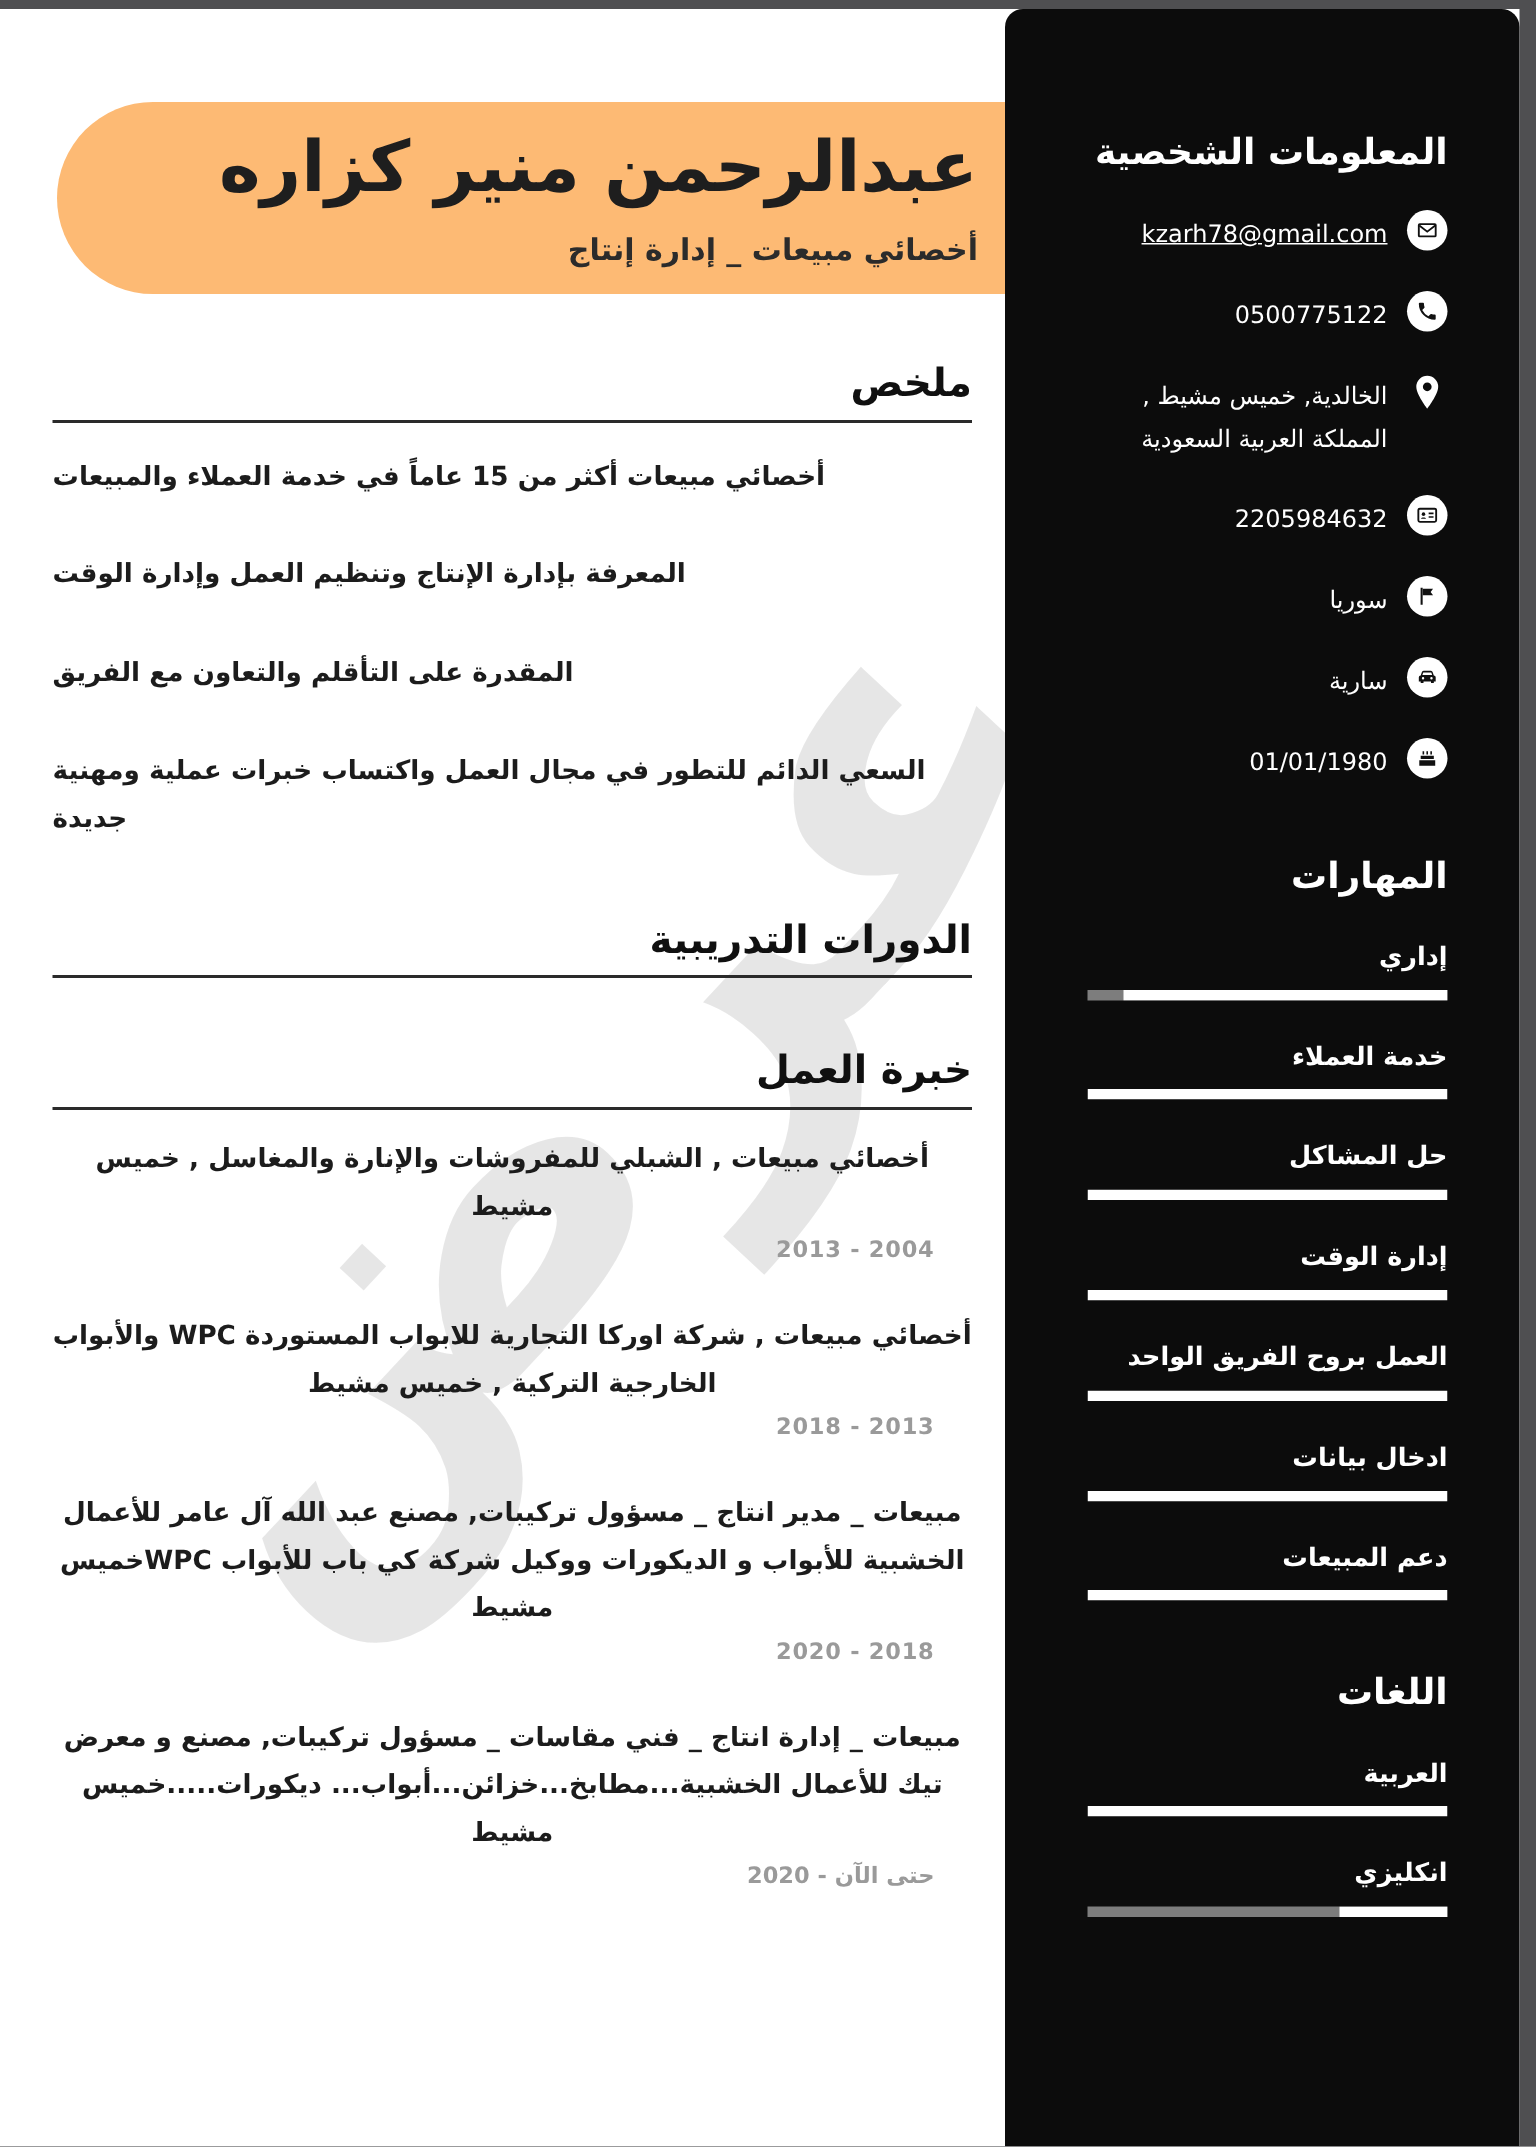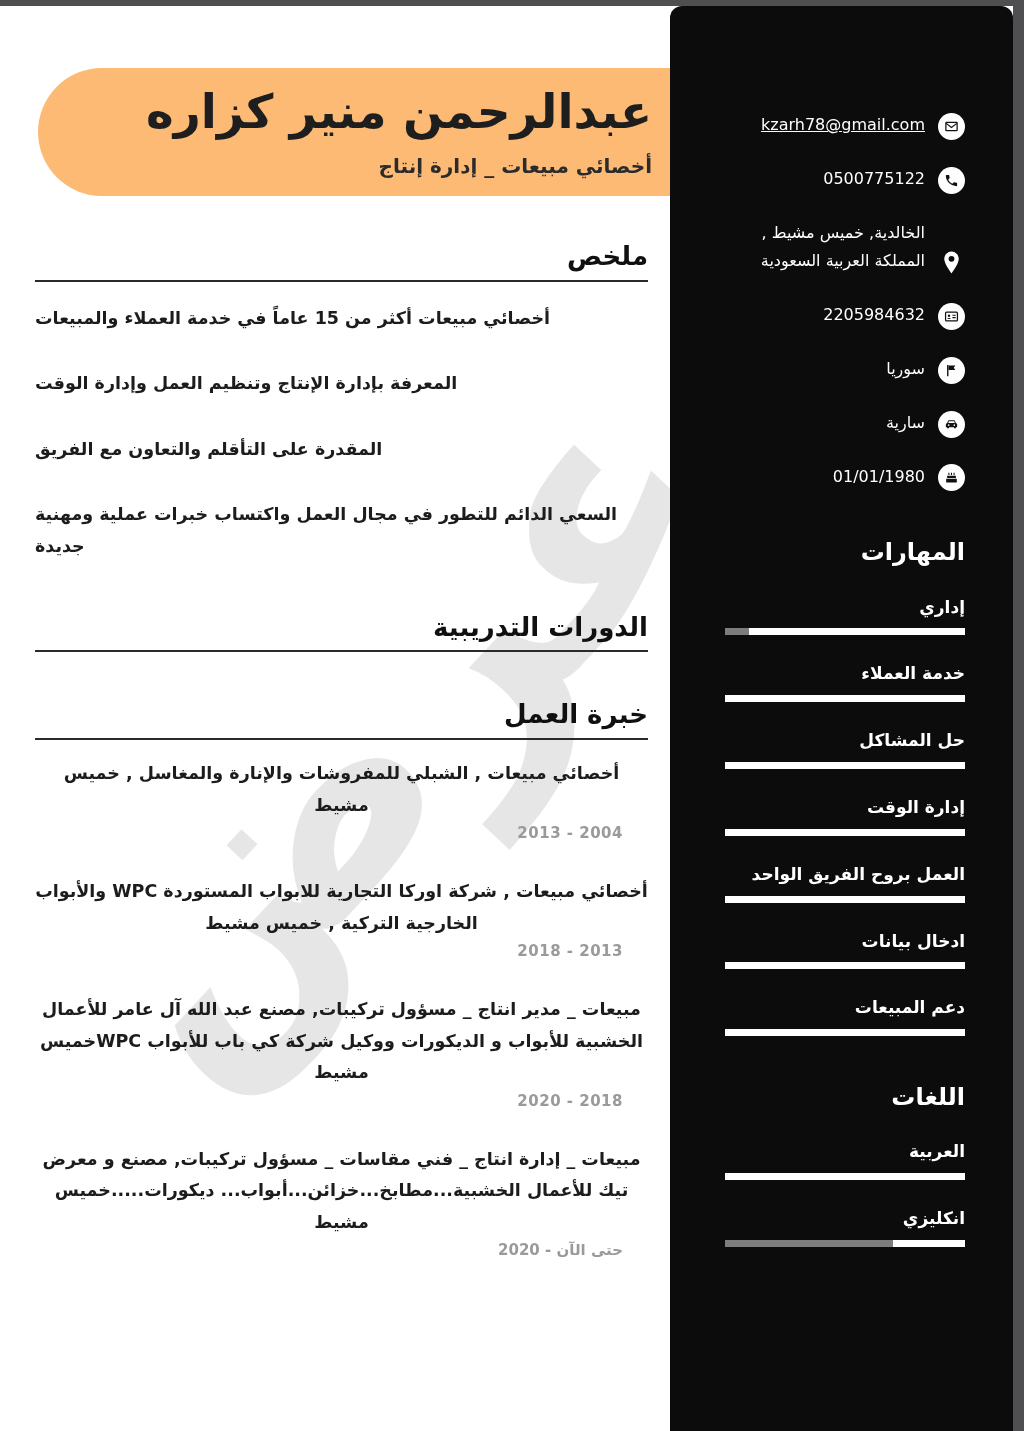--- a/index.html
+++ b/index.html
@@ -53,21 +53,21 @@
   
   .sidebar{
     position:absolute;top:6px;right:11px;width:343px;height:1425px;
     background:#0c0c0c;border-radius:12px 12px 0 0;z-index:2;
     box-sizing:border-box;padding:80px 48px 0 55px;
     color:#fff;text-align:right;
   }
   .sb-heading{font-size:24px;font-weight:bold;margin:0;line-height:1.3;}
   .sb-heading.skills-h,.sb-heading.langs-h{margin-top:46px;}
 
-  .contact-row{display:flex;align-items:flex-end;gap:13px;margin-top:23px;}
+  .contact-row{display:flex;align-items:flex-start;gap:13px;margin-top:23px;}
   .cicon{width:27px;height:27px;border-radius:50%;background:#fff;flex:none;display:flex;align-items:center;justify-content:center;}
   .cicon.bare{background:transparent;}
   .cicon svg{width:15px;height:15px;display:block;}
   .cicon.bare svg{width:25px;height:25px;}
   .cval{font-size:16px;line-height:1.8;padding-top:2px;max-width:218px;overflow-wrap:break-word;}
   .cval.underline{text-decoration:underline;}
 
   .skill{margin-top:27px;}
   .skill-label{font-size:17px;font-weight:600;line-height:1.4;}
   .bar{height:7px;background:#7d7d7d;margin-top:9px;overflow:hidden;}
@@ -126,20 +126,21 @@
     <p class="exp-title">مبيعات _ إدارة انتاج _ فني مقاسات _ مسؤول تركيبات, مصنع و معرض تيك للأعمال الخشبية...مطابخ...خزائن...أبواب... ديكورات.....خميس مشيط</p>
     <div class="exp-date">2020 - حتى الآن</div>
   </div>
           </div>
       </div>
 
     </div>
   </div>
 
   <div class="sidebar">
+    <div class="sb-heading">المعلومات الشخصية</div>
     <div id="contact-list">
         <div class="contact-row">
     <span class="cicon">
             <svg viewBox="0 0 24 24">
               <rect x="3" y="5.5" width="18" height="13" rx="1" fill="none" stroke="#111" stroke-width="2"></rect>
               <path d="M3.5 7l8.5 6.5L20.5 7" fill="none" stroke="#111" stroke-width="2"></path>
             </svg>
           </span>
     <span class="cval underline">kzarh78@gmail.com</span>
   </div>

